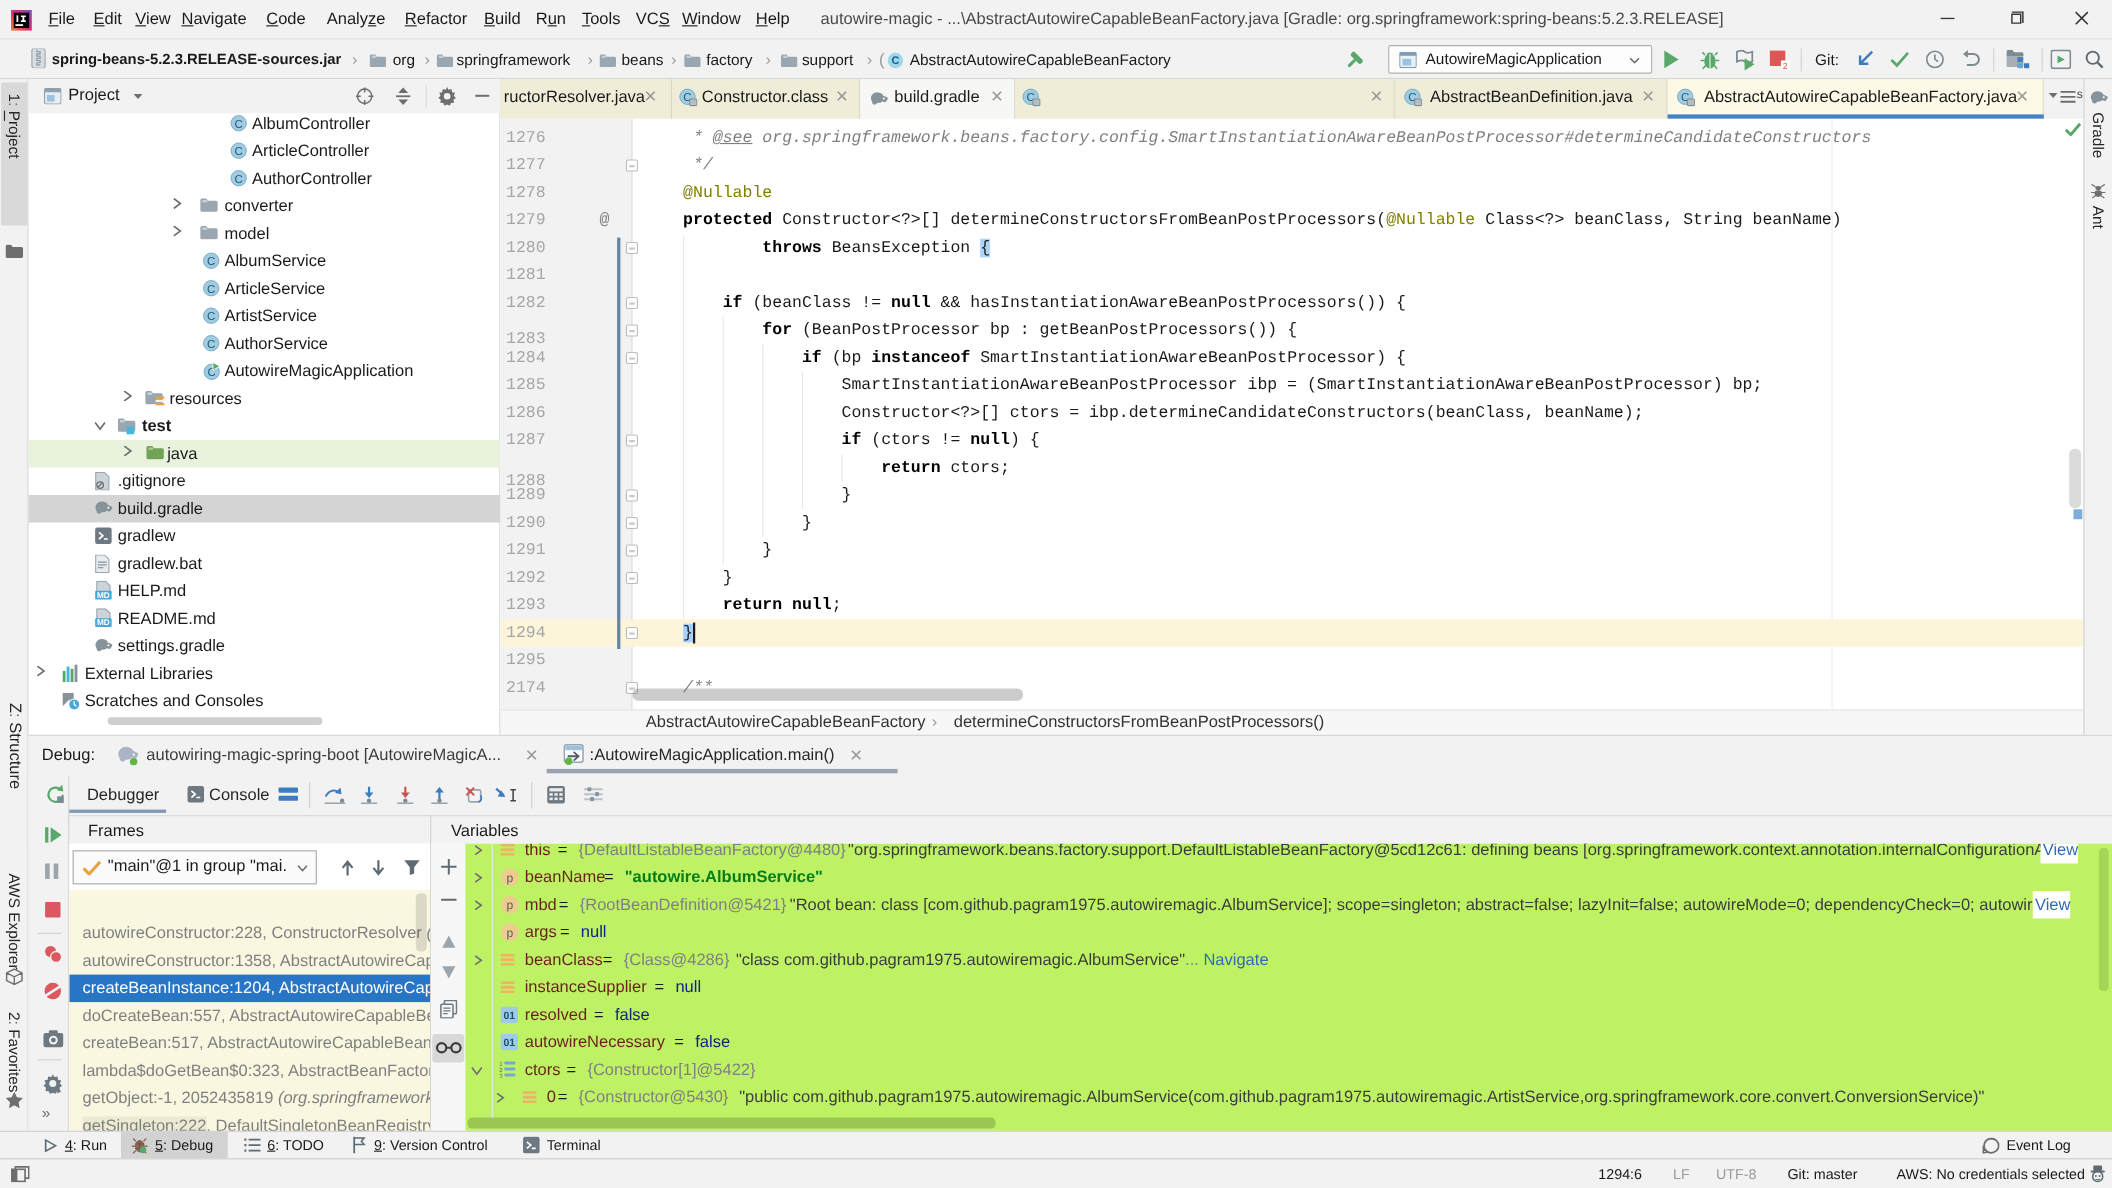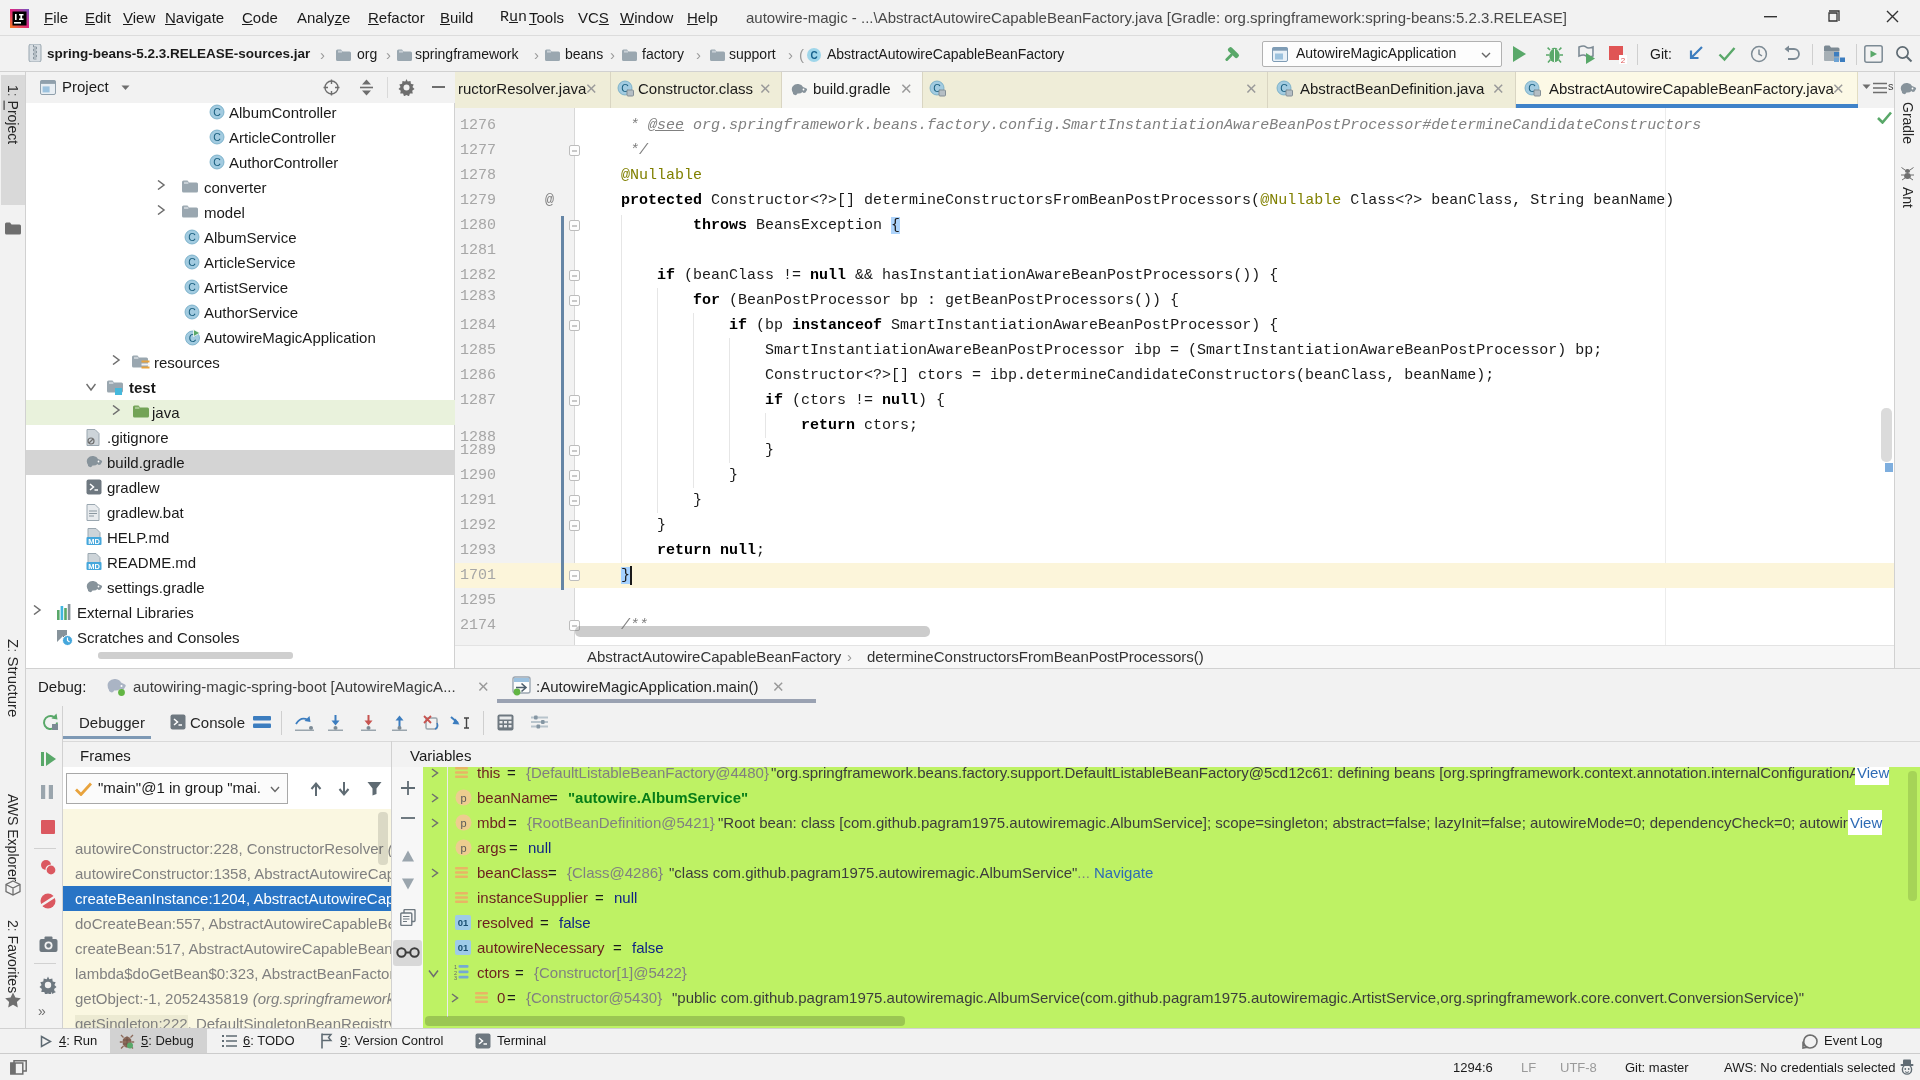--- a/index.html
+++ b/index.html
@@ -51,21 +51,21 @@
     <path d="M9 5h4.5v1.5h-1.4v3 h1.4v1.5H9v-1.5h1.4v-3H9z" fill="#fff"></path>
   </svg>
   <div class="abs" style="left:44px;top:9px;"><u>F</u>ile</div>
   <div class="abs" style="left:85px;top:9px;"><u>E</u>dit</div>
   <div class="abs" style="left:123px;top:9px;"><u>V</u>iew</div>
   <div class="abs" style="left:165px;top:9px;"><u>N</u>avigate</div>
   <div class="abs" style="left:242px;top:9px;"><u>C</u>ode</div>
   <div class="abs" style="left:297px;top:9px;">Analy<u>z</u>e</div>
   <div class="abs" style="left:368px;top:9px;"><u>R</u>efactor</div>
   <div class="abs" style="left:440px;top:9px;"><u>B</u>uild</div>
-  <div class="abs" style="left:500px;top:9px;font-family:Liberation Mono, monospace;">R<u>u</u>n</div>
+  <div class="abs" style="left:487px;top:9px;">R<u>u</u>n</div>
   <div class="abs" style="left:529px;top:9px;"><u>T</u>ools</div>
   <div class="abs" style="left:578px;top:9px;">VC<u>S</u></div>
   <div class="abs" style="left:620px;top:9px;"><u>W</u>indow</div>
   <div class="abs" style="left:687px;top:9px;"><u>H</u>elp</div>
   <div class="abs" style="left:746px;top:9px;color:#494949;">autowire-magic - ...\AbstractAutowireCapableBeanFactory.java [Gradle: org.springframework:spring-beans:5.2.3.RELEASE]</div>
   <svg class="icon" style="left:1764px;top:16px;" width="13" height="2" viewBox="0 0 13 2">
         <rect width="13" height="1.4" fill="#333"></rect>
       </svg>
   <svg class="icon" style="left:1826px;top:10px;" width="14" height="14" viewBox="0 0 14 14">
         <path d="M3 3 h8 v8 h-8 z M3 1 h10 v10" stroke="#333" stroke-width="1.3" fill="none"></path>
@@ -435,32 +435,32 @@
 
   <div class="abs" style="left:106px;top:108px;width:3px;height:374px;background:#6585a5;"></div>
 
   <div class="num" style="top:5px;">1276</div>
       <div class="num" style="top:30px;">1277</div>
       <div class="num" style="top:55px;">1278</div>
       <div class="num" style="top:80px;">1279</div>
       <div class="num" style="top:105px;">1280</div>
       <div class="num" style="top:130px;">1281</div>
       <div class="num" style="top:155px;">1282</div>
-      <div class="num" style="top:176px;">1283</div>
+      <div class="num" style="top:188px;">1283</div>
       <div class="num" style="top:205px;">1284</div>
       <div class="num" style="top:230px;">1285</div>
       <div class="num" style="top:255px;">1286</div>
       <div class="num" style="top:280px;">1287</div>
       <div class="num" style="top:305px;margin-top:12px;">1288</div>
       <div class="num" style="top:330px;">1289</div>
       <div class="num" style="top:355px;">1290</div>
       <div class="num" style="top:380px;">1291</div>
       <div class="num" style="top:405px;">1292</div>
       <div class="num" style="top:430px;">1293</div>
-      <div class="num" style="top:455px;">1701</div>
+      <div class="num" style="top:455px;">1294</div>
       <div class="num" style="top:480px;">1295</div>
       <div class="num" style="top:505px;">2174</div>
 
   <div class="abs mono" style="left:90px;top:80px;line-height:25px;color:#808080;">@</div>
 
   <div class="fold" style="top:37px;"></div>
   <div class="fold" style="top:112px;"></div>
   <div class="fold" style="top:162px;"></div>
   <div class="fold" style="top:187px;"></div>
   <div class="fold" style="top:212px;"></div>

